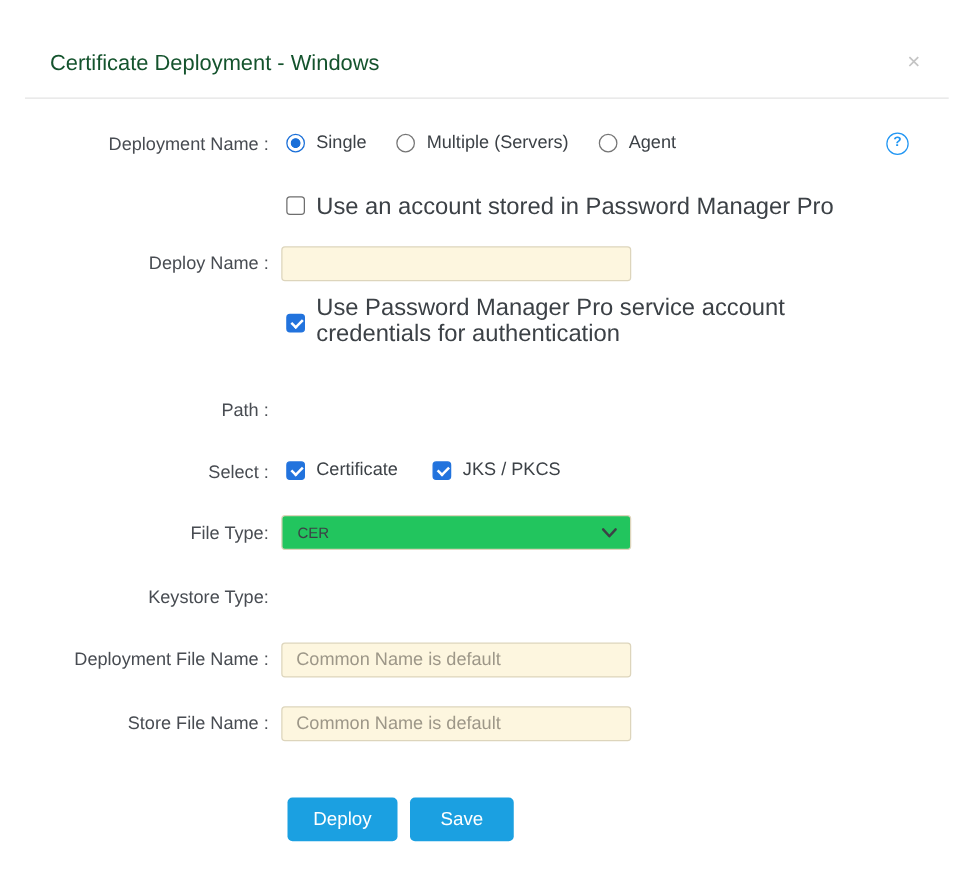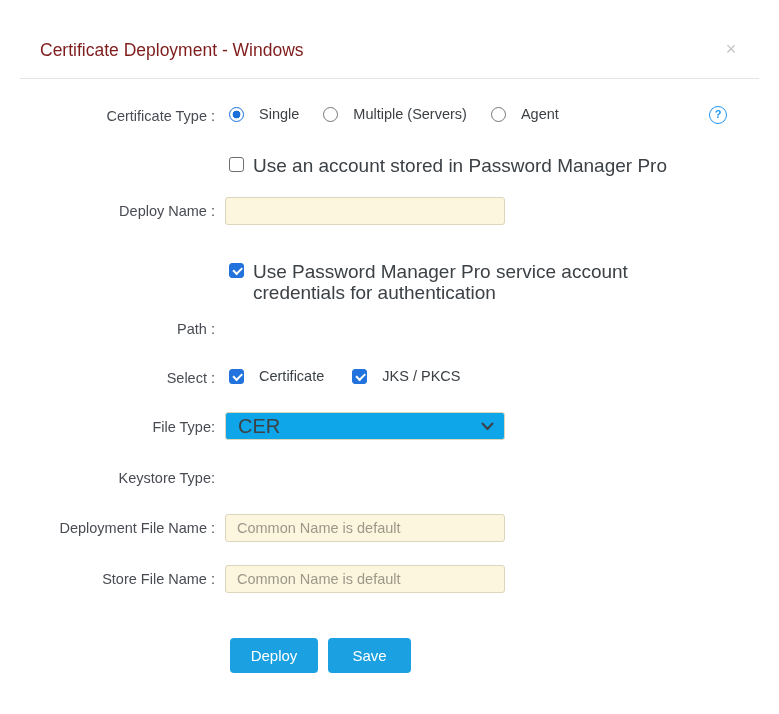--- a/index.html
+++ b/index.html
@@ -12,21 +12,21 @@
     height: 714px;
     background: #ffffff;
     overflow: hidden;
   }
 
   .title {
     position: absolute;
     left: 40px;
     top: 40px;
     font-size: 17.5px;
-    color: #7f1d1d;
+    color: #14532d;
   }
 
   .close {
     position: absolute;
     left: 720px;
     top: 38px;
     width: 22px;
     height: 22px;
     font-size: 18px;
     line-height: 22px;
@@ -68,25 +68,25 @@
     color: #3c4146;
     outline: none;
   }
   .text-input::placeholder { color: #9d9788; opacity: 1; }
 
   .select-box {
     position: absolute;
     left: 225px;
     width: 280px;
     height: 28px;
-    background: #0ea5e9;
+    background: #22c55e;
     border: 1px solid #ddd5bc;
     border-radius: 3px;
     padding: 0 30px 0 12px;
-    font-size: 20px;
+    font-size: 12px;
     line-height: 26px;
     color: #3c4146;
     cursor: pointer;
   }
   .select-box .chev {
     position: absolute;
     right: 10px;
     top: 9px;
     width: 13px;
     height: 9px;
@@ -135,21 +135,21 @@
   .opt-group {
     position: absolute;
     left: 229px;
     display: flex;
     align-items: center;
     gap: 24px;
   }
   .opt {
     display: flex;
     align-items: center;
-    gap: 15px;
+    gap: 9px;
     font-size: 14.5px;
     color: #3c4146;
     cursor: pointer;
   }
 
   .cb-line {
     position: absolute;
     left: 229px;
     display: flex;
     align-items: flex-start;
@@ -205,21 +205,21 @@
 </head>
 <body>
 
 <div class="dialog">
 
   <div class="title">Certificate Deployment - Windows</div>
   <div class="close">×</div>
   <div class="divider"></div>
 
   <div class="row" style="top:108px;">
-    <span class="lbl">Certificate Type :</span>
+    <span class="lbl">Deployment Name :</span>
     <div class="opt-group" style="top:-2px;">
       <span class="opt">
         <span class="radio sel"></span>
         <span>Single</span>
       </span>
       <span class="opt">
         <span class="radio unsel"></span>
         <span>Multiple (Servers)</span>
       </span>
       <span class="opt">
@@ -233,21 +233,21 @@
   <div class="cb-line" style="top:155px;">
     <span class="cb unchecked"></span>
     <span>Use an account stored in Password Manager Pro</span>
   </div>
 
   <div class="row" style="top:203px;">
     <span class="lbl">Deploy Name :</span>
   </div>
   <input class="text-input" style="top: 197px;" type="text" placeholder="">
 
-  <div class="cb-line wrap" style="top:261px;">
+  <div class="cb-line wrap" style="top:236px;align-items:center;">
     <span class="cb checked"></span>
     <span>Use Password Manager Pro service account credentials for authentication</span>
   </div>
 
   <div class="row" style="top:321px;">
     <span class="lbl">Path :</span>
   </div>
 
   <div class="row" style="top:370px;">
     <span class="lbl">Select :</span>

